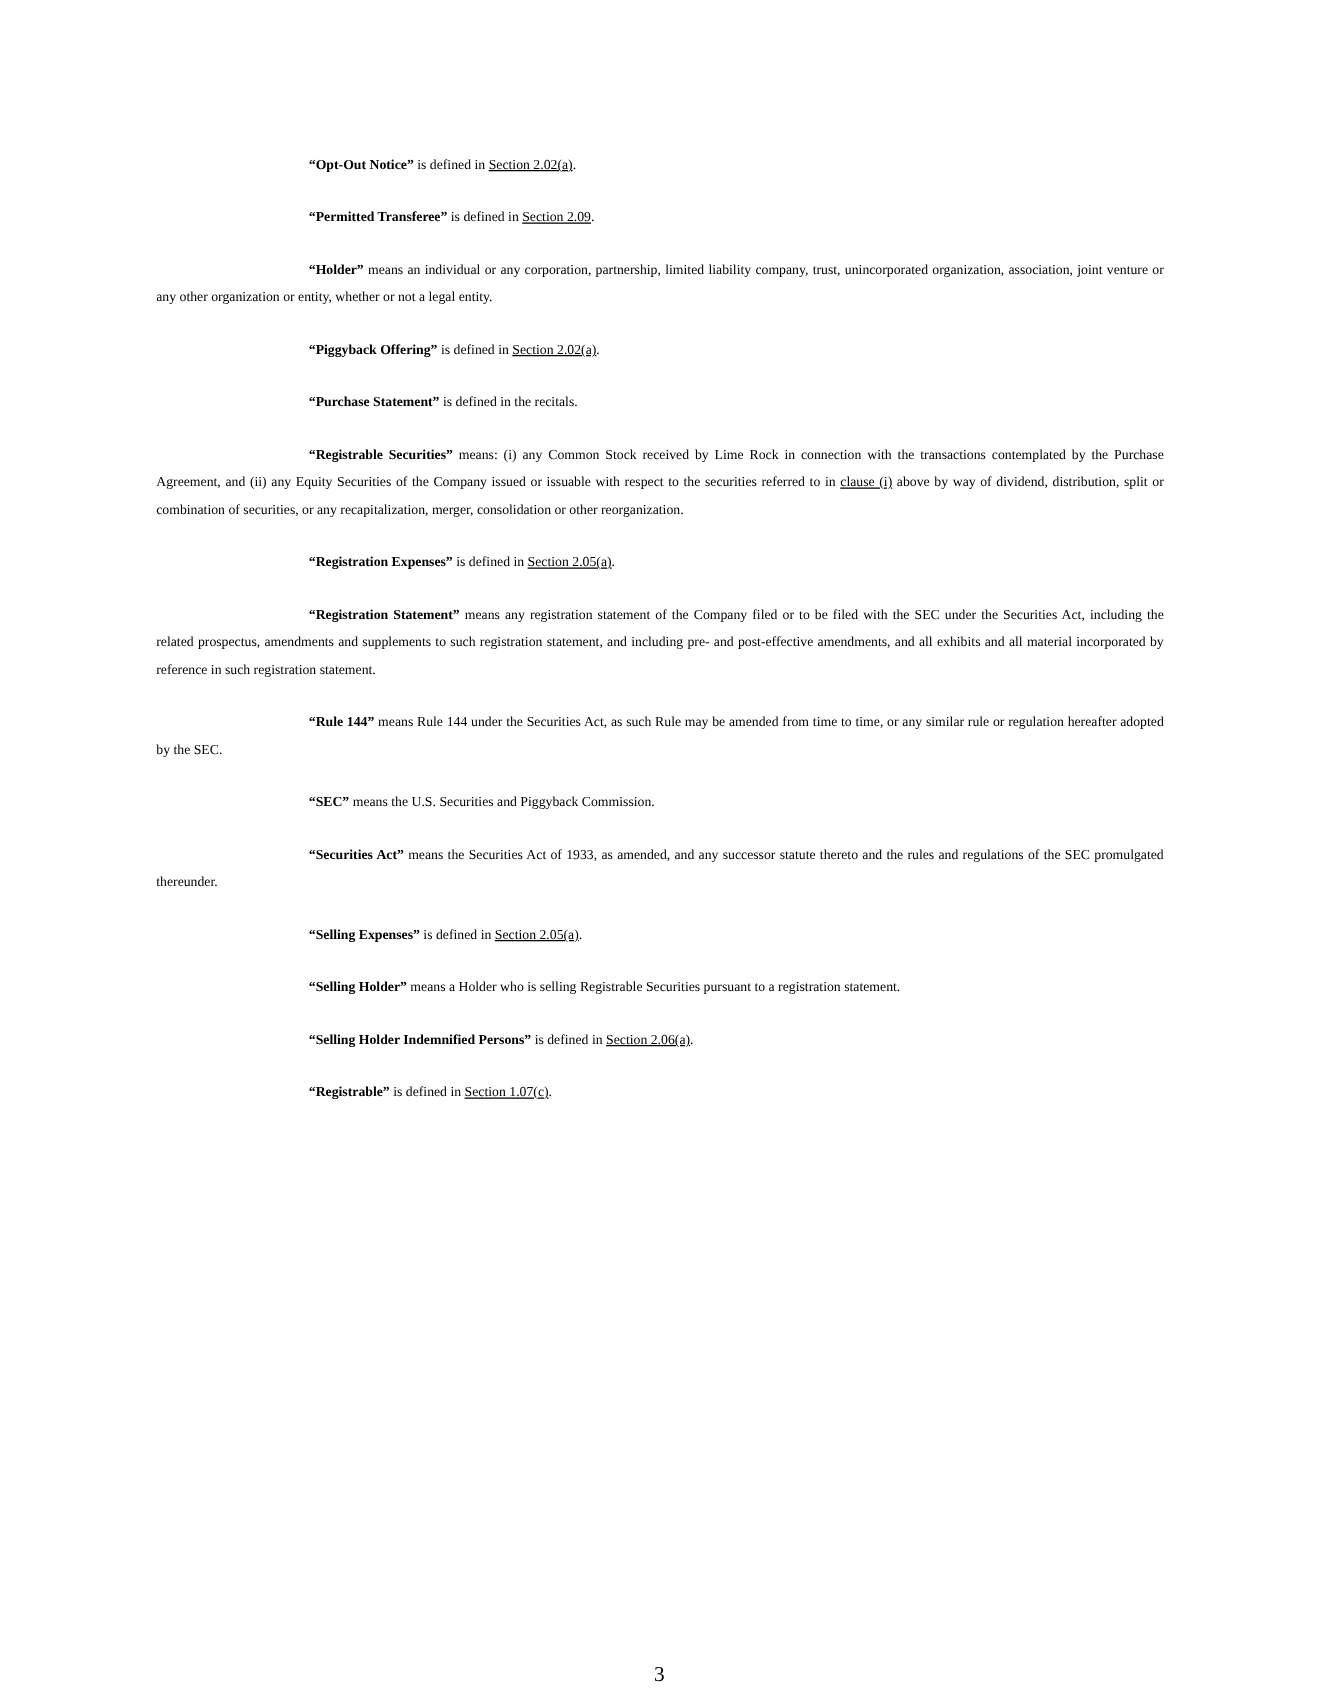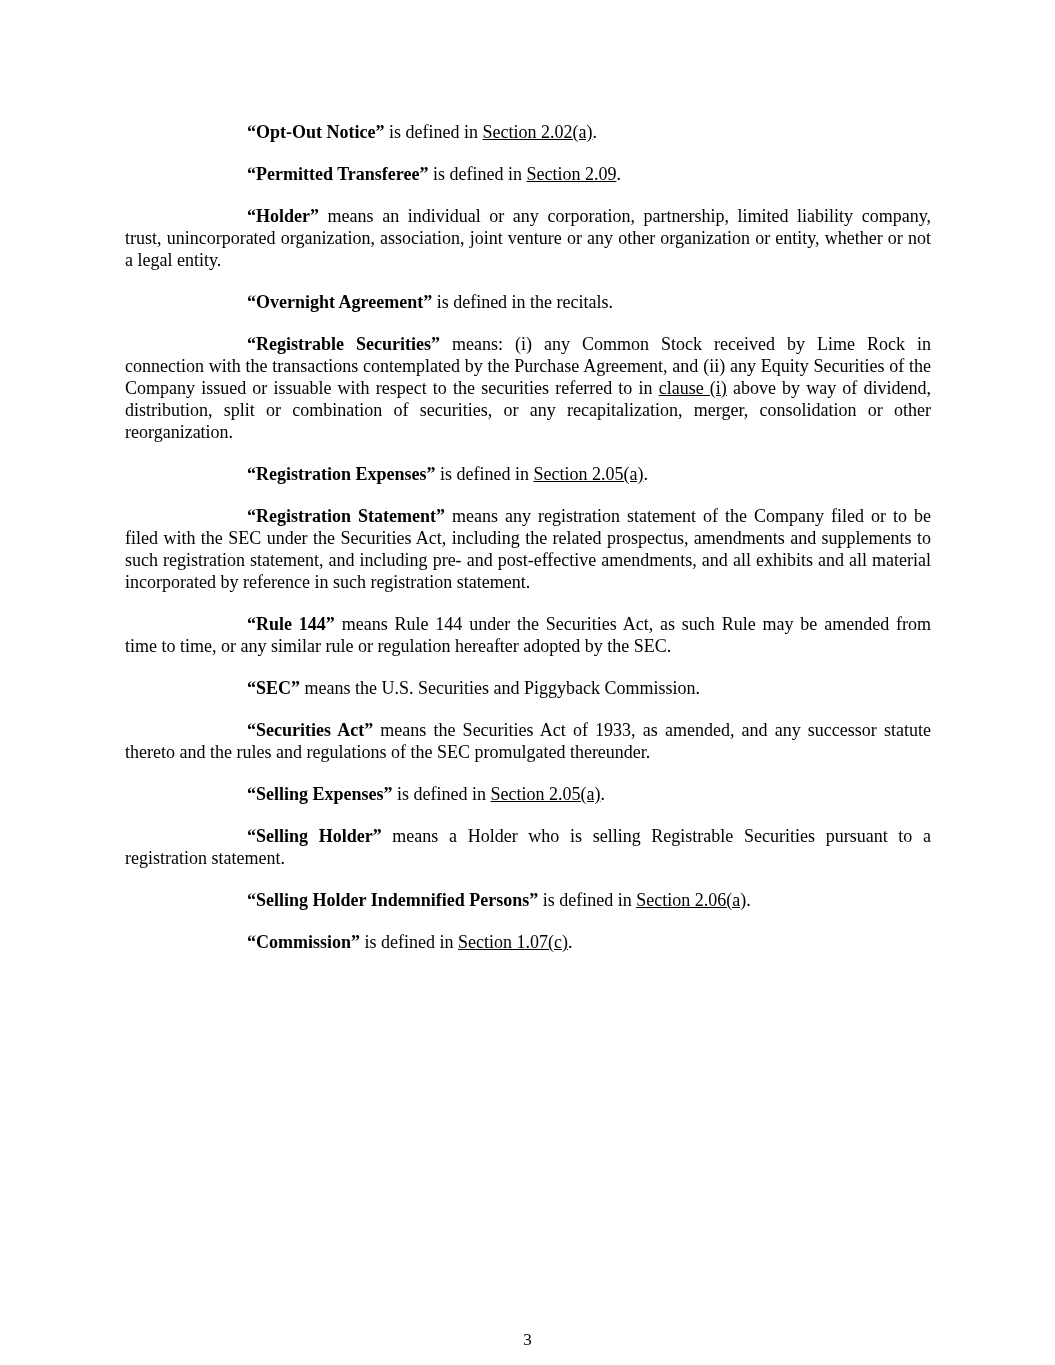--- a/index.html
+++ b/index.html
@@ -17,21 +17,21 @@
     overflow: hidden;
   }
   .doc-body {
     position: absolute;
     top: 121px;
     left: 125px;
     width: 806px;
   }
   .para {
     margin: 0 0 20px 0;
-    font-size: 18px;
+    font-size: 11px;
     line-height: 22px;
     text-align: justify;
     text-indent: 122px;
   }
   .term {
     font-weight: bold;
   }
   .section-ref {
     text-decoration: underline;
   }
@@ -46,26 +46,27 @@
   }
 </style>
 </head>
 <body>
 
 <div class="page">
   <div class="doc-body">
       <p class="para"><span class="term">“Opt-Out Notice”</span><span> is defined in </span><span class="section-ref">Section 2.02(a)</span><span>.</span></p>
       <p class="para"><span class="term">“Permitted Transferee”</span><span> is defined in </span><span class="section-ref">Section 2.09</span><span>.</span></p>
       <p class="para"><span class="term">“Holder”</span><span> means an individual or any corporation, partnership, limited liability company, trust, unincorporated organization, association, joint venture or any other organization or entity, whether or not a legal entity.</span></p>
-      <p class="para"><span class="term">“Overnight Agreement”</span><span> is defined in the recitals.</span></p>
+      <p class="para"><span class="term">“Piggyback Offering”</span><span> is defined in </span><span class="section-ref">Section 2.02(a)</span><span>.</span></p>
+      <p class="para"><span class="term">“Purchase Statement”</span><span> is defined in the recitals.</span></p>
       <p class="para"><span class="term">“Registrable Securities”</span><span> means: (i) any Common Stock received by Lime Rock in connection with the transactions contemplated by the Purchase Agreement, and (ii) any Equity Securities of the Company issued or issuable with respect to the securities referred to in </span><span class="section-ref">clause (i)</span><span> above by way of dividend, distribution, split or combination of securities, or any recapitalization, merger, consolidation or other reorganization.</span></p>
       <p class="para"><span class="term">“Registration Expenses”</span><span> is defined in </span><span class="section-ref">Section 2.05(a)</span><span>.</span></p>
       <p class="para"><span class="term">“Registration Statement”</span><span> means any registration statement of the Company filed or to be filed with the SEC under the Securities Act, including the related prospectus, amendments and supplements to such registration statement, and including pre- and post-effective amendments, and all exhibits and all material incorporated by reference in such registration statement.</span></p>
       <p class="para"><span class="term">“Rule 144”</span><span> means Rule 144 under the Securities Act, as such Rule may be amended from time to time, or any similar rule or regulation hereafter adopted by the SEC.</span></p>
       <p class="para"><span class="term">“SEC”</span><span> means the U.S. Securities and Piggyback Commission.</span></p>
       <p class="para"><span class="term">“Securities Act”</span><span> means the Securities Act of 1933, as amended, and any successor statute thereto and the rules and regulations of the SEC promulgated thereunder.</span></p>
       <p class="para"><span class="term">“Selling Expenses”</span><span> is defined in </span><span class="section-ref">Section 2.05(a)</span><span>.</span></p>
       <p class="para"><span class="term">“Selling Holder”</span><span> means a Holder who is selling Registrable Securities pursuant to a registration statement.</span></p>
       <p class="para"><span class="term">“Selling Holder Indemnified Persons”</span><span> is defined in </span><span class="section-ref">Section 2.06(a)</span><span>.</span></p>
-      <p class="para"><span class="term">“Commission”</span><span> is defined in </span><span class="section-ref">Section 1.07(c)</span><span>.</span></p>
+      <p class="para"><span class="term">“Registrable”</span><span> is defined in </span><span class="section-ref">Section 1.07(c)</span><span>.</span></p>
     </div>
   <div class="page-number">3</div>
 </div>
 
 </body></html>

